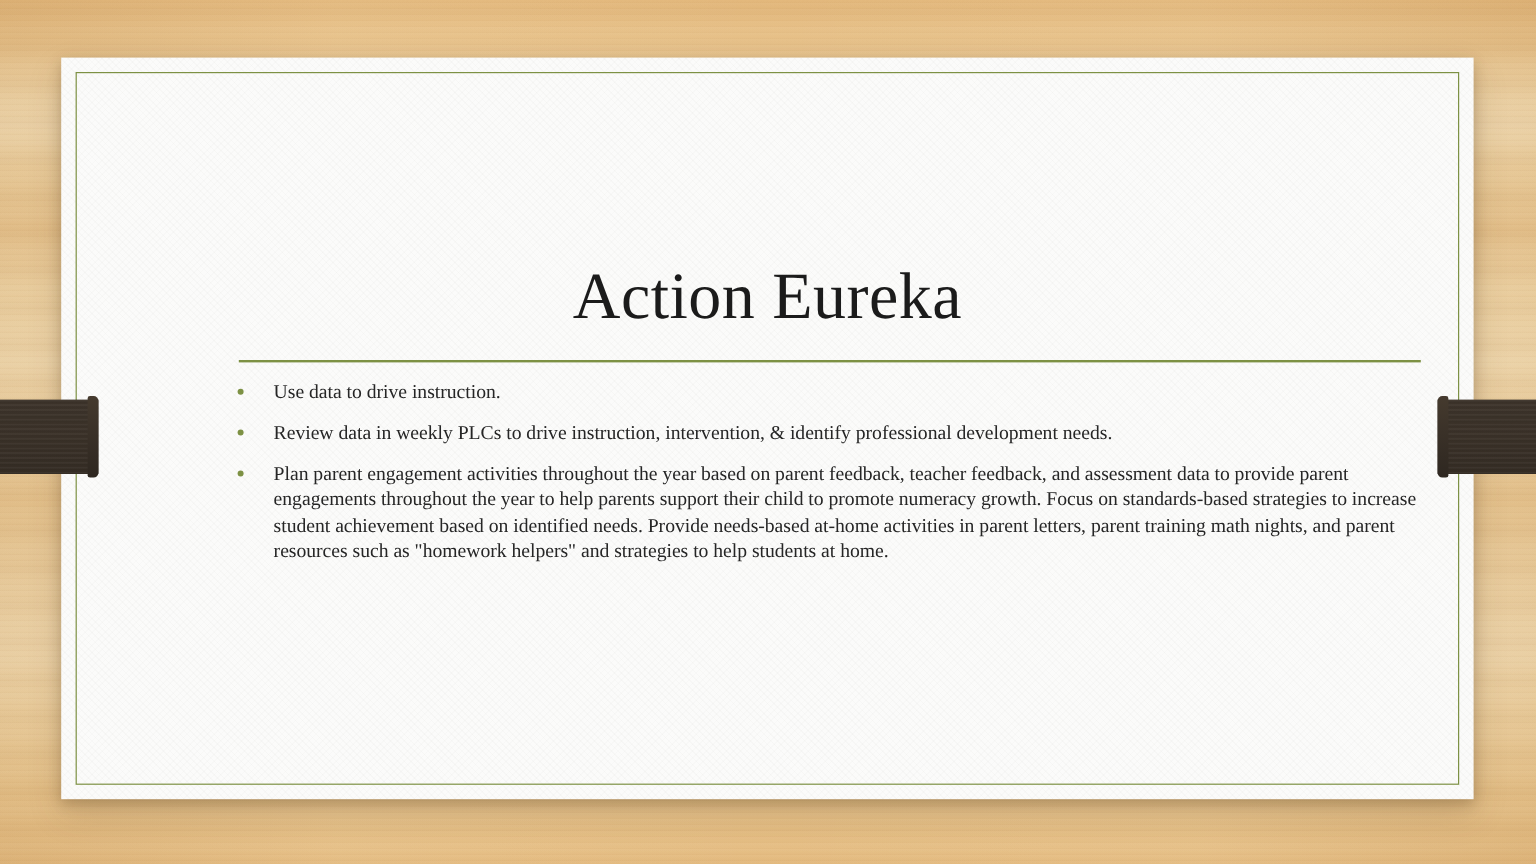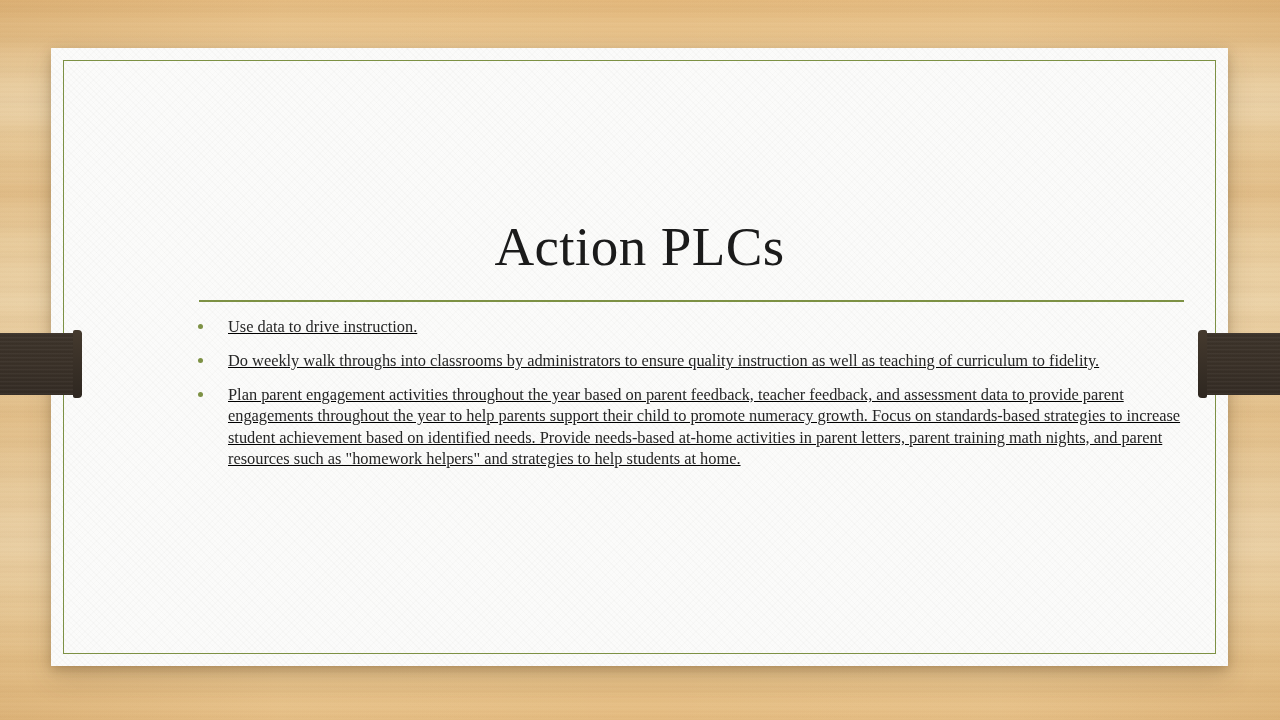--- a/index.html
+++ b/index.html
@@ -186,21 +186,20 @@
   }
 
   .bullet-list {
     position: absolute;
     left: 143px;
     top: 268px;
     width: 1000px;
     margin: 0;
     padding: 0;
     list-style: none;
-    text-decoration: underline;
   }
 
   .bullet-item {
     position: relative;
     padding-left: 34px;
     margin-bottom: 12.5px;
     font-family: "Liberation Serif", "DejaVu Serif", serif;
     font-size: 16.4px;
     line-height: 1.305;
     color: #262626;
@@ -232,30 +231,30 @@
   <div class="strap-cap strap-cap-left"></div>
   <div class="strap strap-right"></div>
   <div class="strap-cap strap-cap-right"></div>
 
   <div class="slide-card">
     <div class="paper-tex"></div>
     <div class="slide-inner-border"></div>
 
     <div class="content">
 
-      <h1 class="slide-title">Action PLCs</h1>
+      <h1 class="slide-title">Action Eureka</h1>
 
       <div class="title-rule"></div>
 
       <ul class="bullet-list">
         <li class="bullet-item">
           <span>Use data to drive instruction.</span>
         </li>
         <li class="bullet-item">
-          <span>Do weekly walk throughs into classrooms by administrators to ensure quality instruction as well as teaching of curriculum to fidelity.</span>
+          <span>Review data in weekly PLCs to drive instruction, intervention, &amp; identify professional development needs.</span>
         </li>
         <li class="bullet-item">
           <span>Plan parent engagement activities throughout the year based on parent feedback, teacher feedback, and assessment data to provide parent engagements throughout the year to help parents support their child to promote numeracy growth. Focus on standards-based strategies to increase student achievement based on identified needs. Provide needs-based at-home activities in parent letters, parent training math nights, and parent resources such as "homework helpers" and strategies to help students at home.</span>
         </li>
       </ul>
 
     </div>
   </div>
 
 </div>

